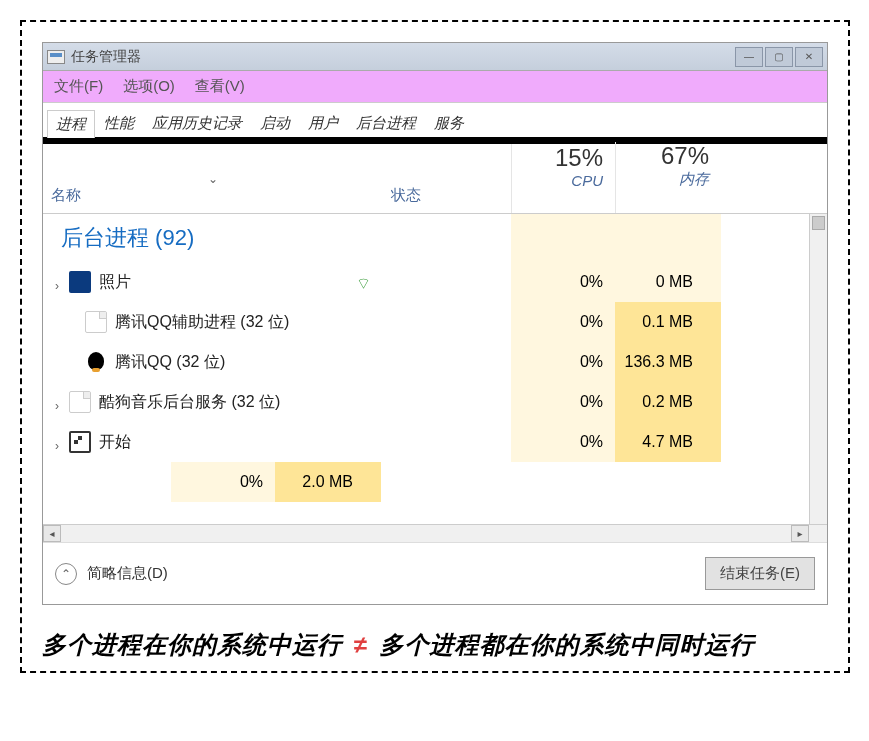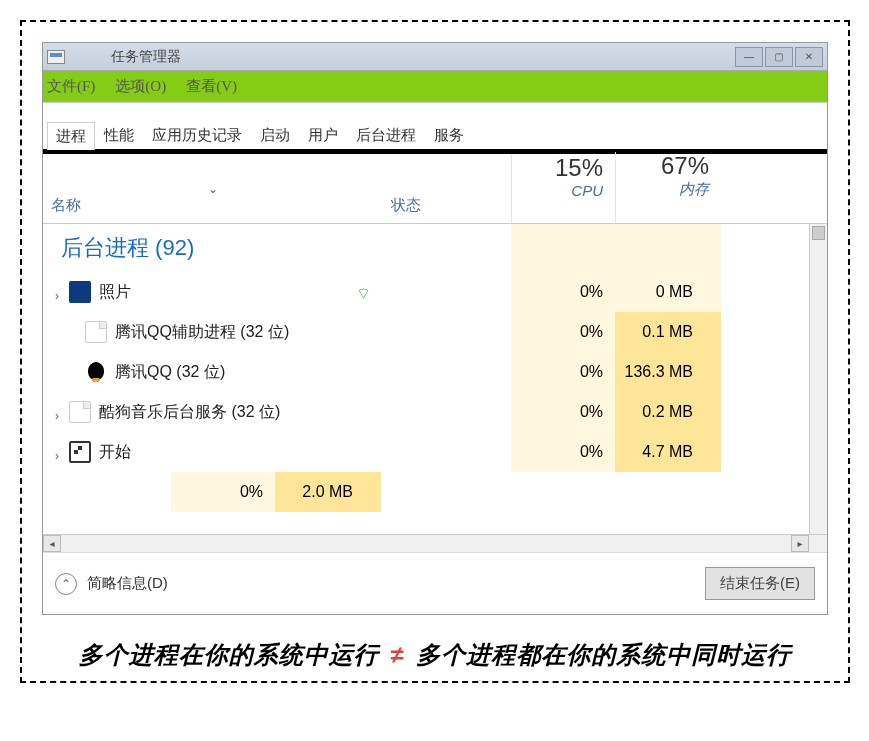--- a/index.html
+++ b/index.html
@@ -18,21 +18,20 @@
   background: #fff;
   width: 100%;
 }
 .titlebar {
   background: linear-gradient(to bottom, #d4dce8, #c5cfdc);
   height: 28px;
   display: flex;
   align-items: center;
   padding: 0 4px;
   border-bottom: 1px solid #aaa;
-  gap: 40px;
 }
 .titlebar-icon {
   width: 18px; height: 14px;
   background: #eee;
   border: 1px solid #888;
   margin-right: 6px;
   position: relative;
 }
 .titlebar-icon::before {
   content: '';
@@ -44,33 +43,33 @@
 .titlebar-buttons { display: flex; gap: 2px; }
 .titlebar-btn {
   width: 28px; height: 20px;
   background: #c0cad8;
   border: 1px solid #8a96a8;
   display: flex; align-items: center; justify-content: center;
   font-size: 10px;
   color: #555;
 }
 .menubar {
-  background: #84cc16;
+  background: #f0abfc;
   border-bottom: 1px solid #ccc;
-  padding: 4px 0;
+  padding: 4px 7px;
   display: flex;
   gap: 12px;
-  font-family: Liberation Serif, serif;
 }
 .menu-item { color: #555; font-size: 15px; padding: 2px 4px; }
 .tabbar {
   display: flex;
   background: #fff;
-  padding: 18px 4px 0 4px;
-  border-bottom: 5px solid #000000;
+  padding: 6px 4px 0 4px;
+  border-bottom: 7px solid #000000;
+  font-style: italic;
 }
 .tab {
   padding: 4px 8px;
   font-size: 15px;
   color: #333;
   border: 1px solid transparent;
   border-bottom: none;
 }
 .tab.active {
   border-color: #ccc;
@@ -239,21 +238,21 @@
 .footer-spacer { flex: 1; }
 .end-task-btn {
   background: #e2e2e2;
   border: 1px solid #999;
   padding: 6px 14px;
   font-size: 15px;
   color: #444;
   font-family: inherit;
 }
 .caption {
-  text-align: center;
+  text-align: left;
   margin-top: 24px;
   font-size: 24px;
   font-weight: bold;
   font-style: italic;
   letter-spacing: 1px;
 }
 .caption .neq { color: #e04040; margin: 0 4px; font-style: normal; }
 </style>
 </head>
 <body>

